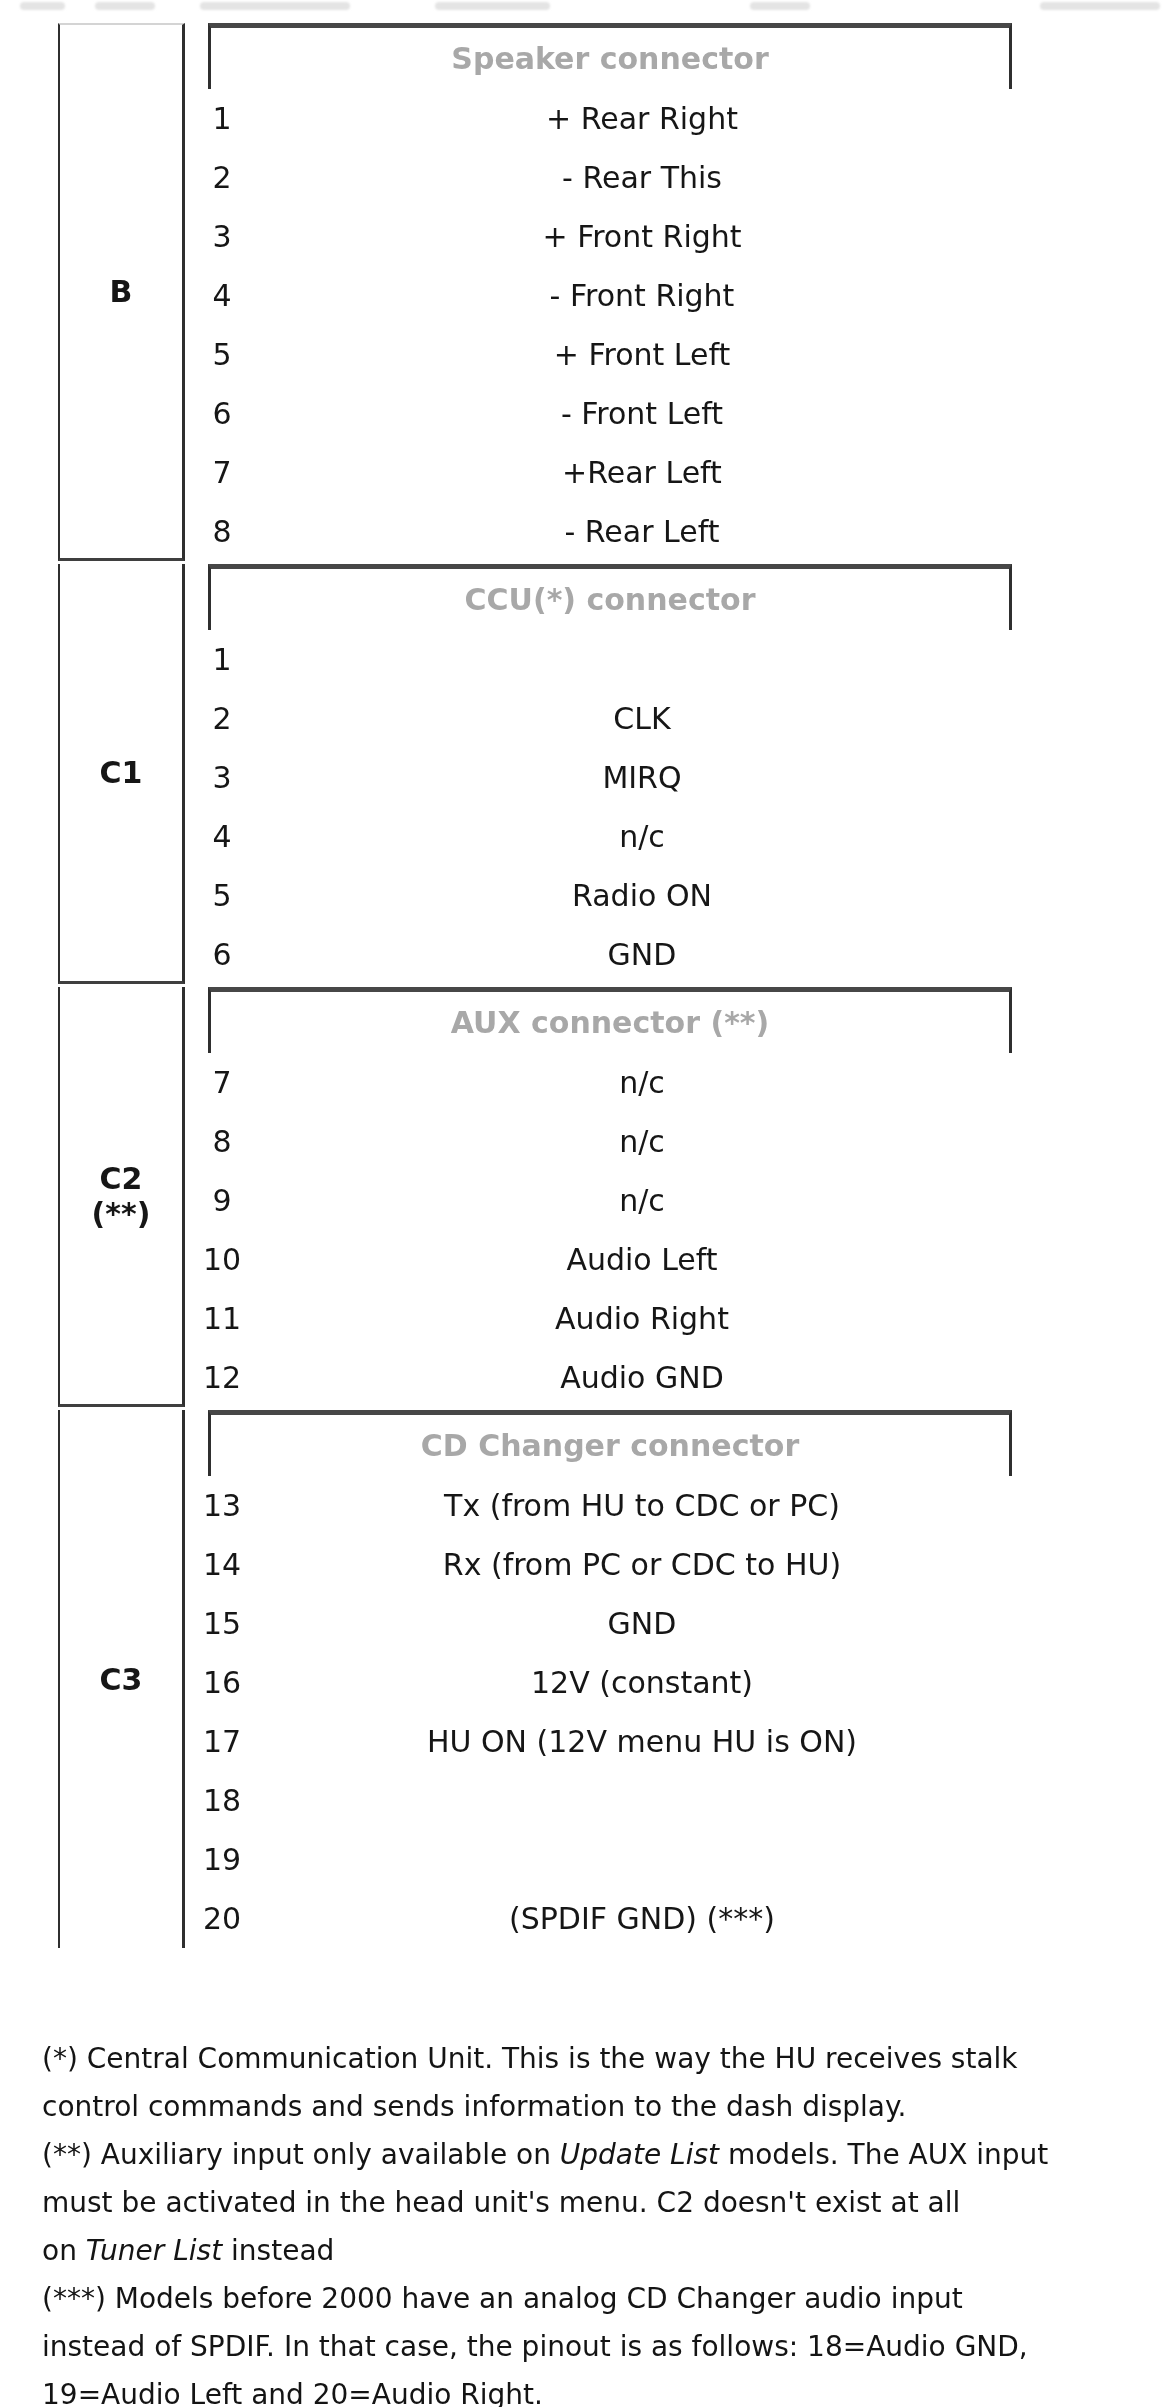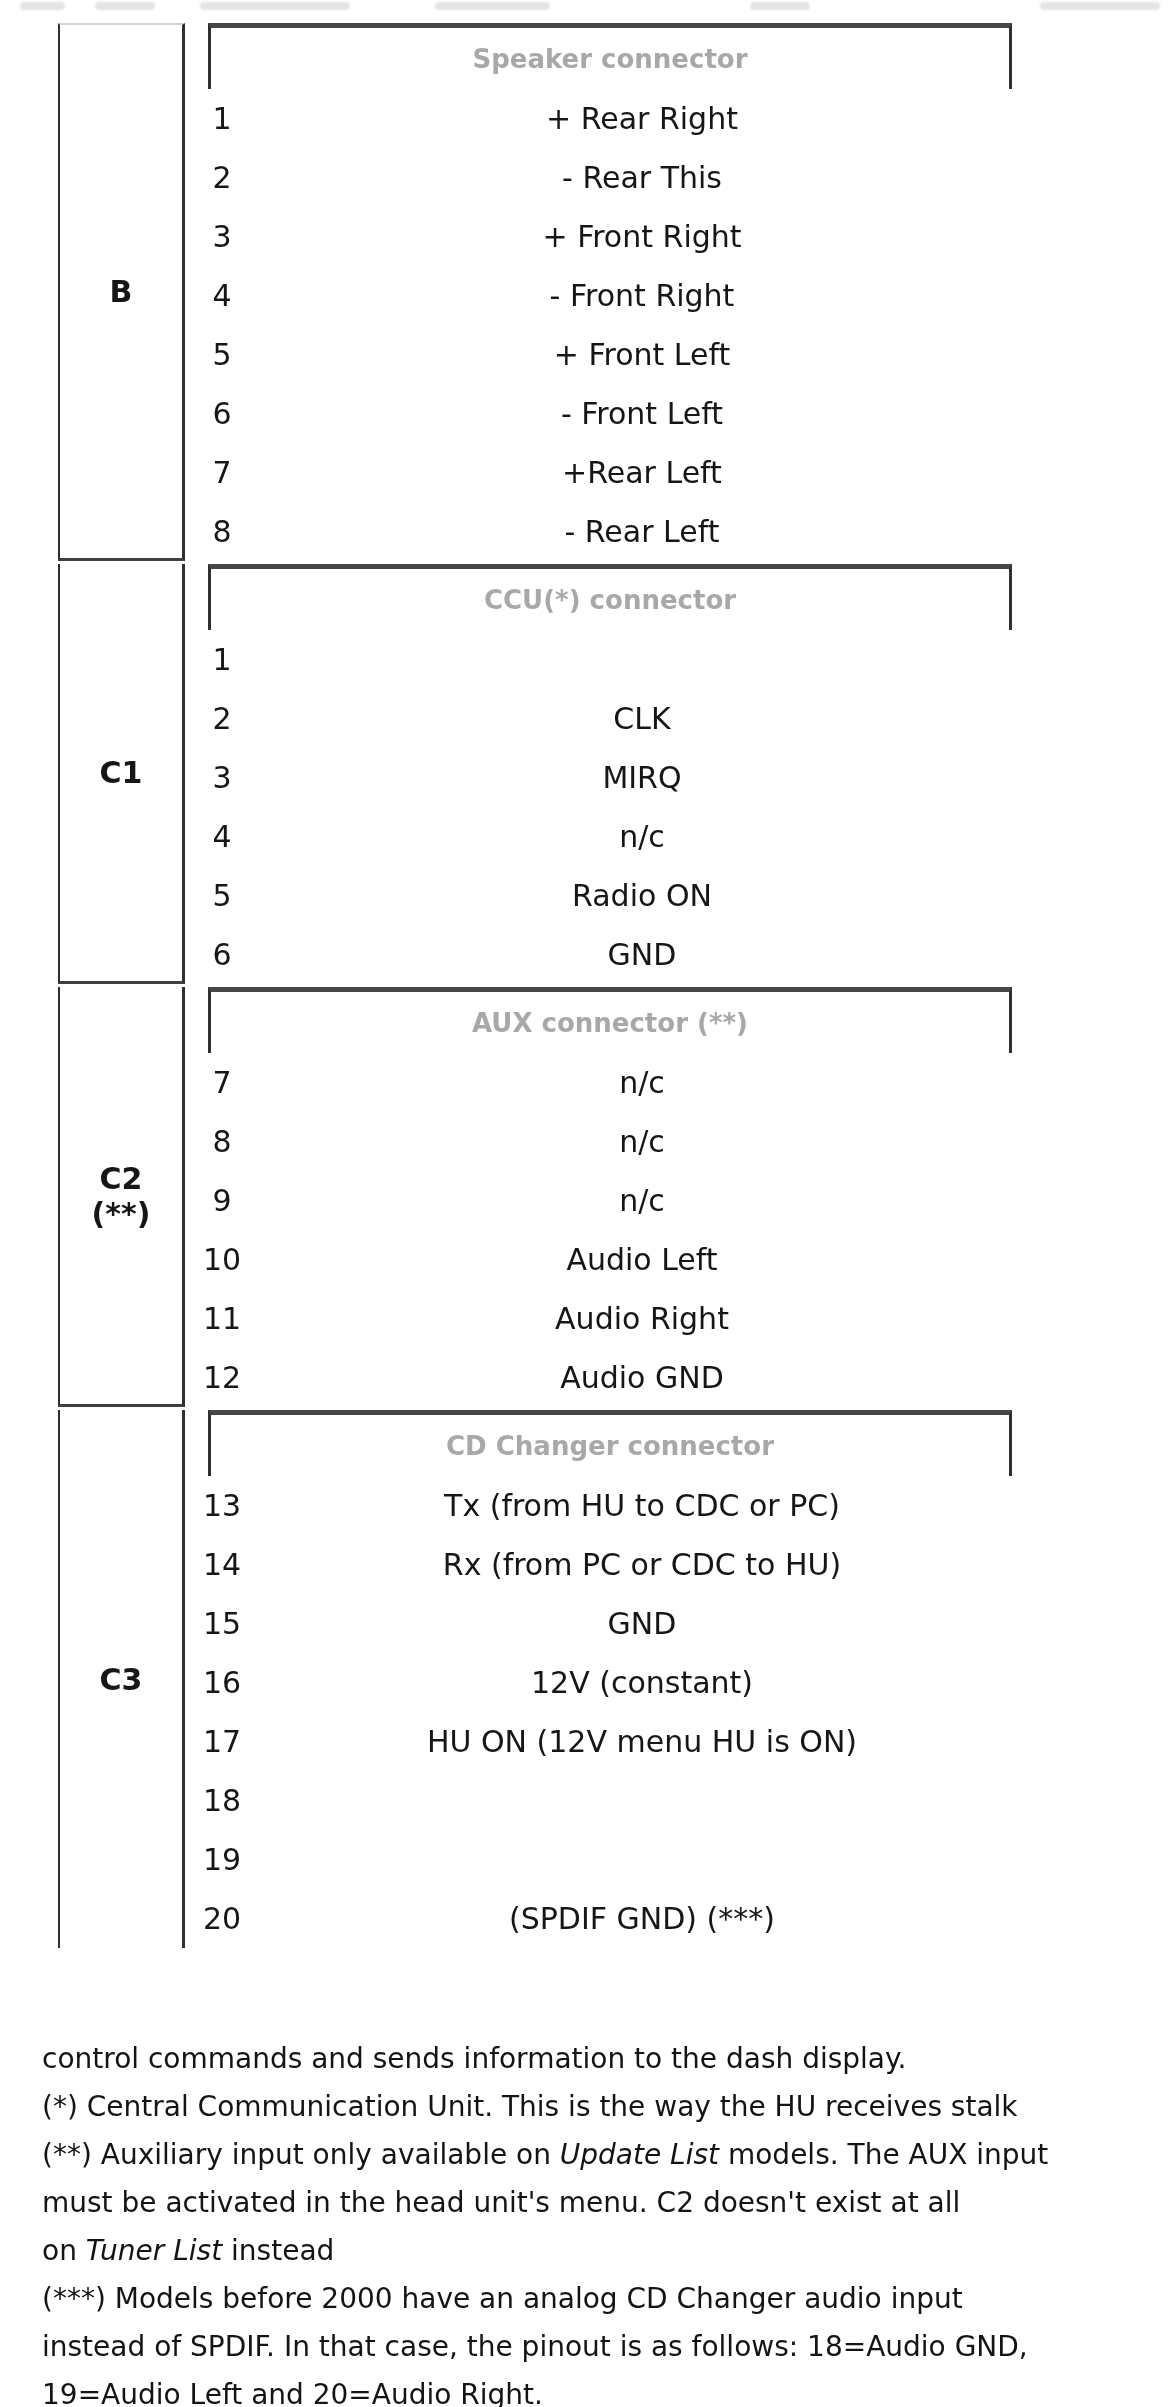--- a/index.html
+++ b/index.html
@@ -23,21 +23,21 @@
     font-weight:700;font-size:30px;line-height:35px;text-align:center;
   }
   .section:first-child .label-cell{border-top:2px solid #d4d4d4;}
   .section:not(:last-child) .label-cell{border-bottom:3px solid #3f3f3f;}
   .body{flex:1;margin-left:5px;}
   .header-cell{
     height:61px;
     border-top:5px solid #474747;
     border-left:3px solid #2f2f2f;border-right:3px solid #2f2f2f;
     display:flex;align-items:center;justify-content:center;
-    color:#a8a8a8;font-weight:700;font-size:26px;margin-left:18px;
+    color:#a8a8a8;font-weight:700;font-size:30px;margin-left:18px;
   }
   .row{height:59px;display:flex;align-items:center;font-size:30px;}
   .pin-num{width:64px;flex:0 0 64px;text-align:center;}
   .pin-desc{flex:1;text-align:center;padding-left:18px;white-space:nowrap;}
 
   
   .footnotes{margin:87px 0 0 42px;font-size:28px;line-height:48px;color:#141414;}
   .fn-line{white-space:nowrap;height:48px;}
   .it{font-style:italic;text-align:right;}
 </style>
@@ -198,22 +198,22 @@
             </div>
             <div class="row">
               <div class="pin-num">20</div>
               <div class="pin-desc">(SPDIF GND) (***)</div>
             </div>
           </div>
         </div>
       </div>
     </div>
   <div id="footnotes" class="footnotes">
+      <div class="fn-line"><span>(*) Central Communication Unit. This is the way the HU receives stalk</span></div>
       <div class="fn-line"><span>control commands and sends information to the dash display.</span></div>
-      <div class="fn-line"><span>(*) Central Communication Unit. This is the way the HU receives stalk</span></div>
       <div class="fn-line"><span>(**) Auxiliary input only available on </span><span class="it">Update List</span><span> models. The AUX input</span></div>
       <div class="fn-line"><span>must be activated in the head unit's menu. C2 doesn't exist at all</span></div>
       <div class="fn-line"><span>on </span><span class="it">Tuner List</span><span> instead</span></div>
       <div class="fn-line"><span>(***) Models before 2000 have an analog CD Changer audio input</span></div>
       <div class="fn-line"><span>instead of SPDIF. In that case, the pinout is as follows: 18=Audio GND,</span></div>
       <div class="fn-line"><span>19=Audio Left and 20=Audio Right.</span></div>
     </div>
 </div>
 
 </body></html>

